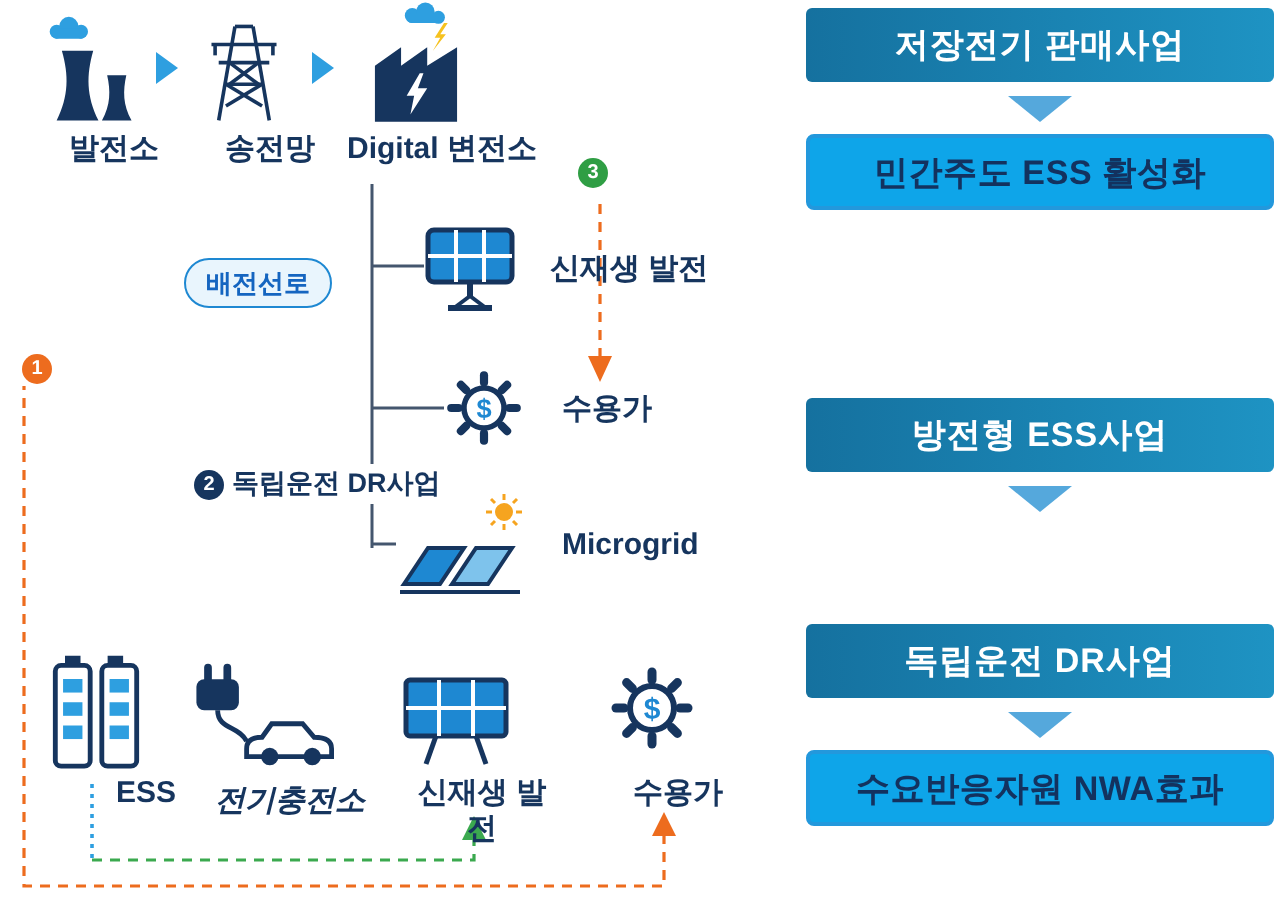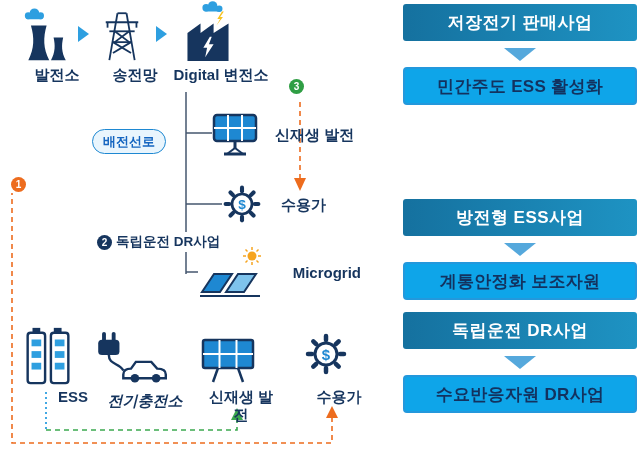--- a/index.html
+++ b/index.html
@@ -169,21 +169,21 @@
         <line x1="47.5" y1="3.5" x2="49.5" y2="5.5"></line>
           <line x1="58.5" y1="14.5" x2="60.5" y2="16.5"></line>
         <line x1="47.5" y1="16.5" x2="49.5" y2="14.5"></line>
           <line x1="58.5" y1="5.5" x2="60.5" y2="3.5"></line>
       </g>
       <path d="M4,46 L16,28 H34 L22,46 Z" fill="#1e88d2" stroke="#16355e" stroke-width="2"></path>
       <path d="M28,46 L40,28 H58 L46,46 Z" fill="#7ec3ec" stroke="#16355e" stroke-width="2"></path>
       <line x1="2" y1="50" x2="62" y2="50" stroke="#16355e" stroke-width="2"></line>
     </svg>
   </div>
-  <div class="node-label" style="left:268px; top:264px; width:80px; text-align:right;">Microgrid</div>
+  <div class="node-label" style="left:268px; top:264px; width:80px; text-align:left;">Microgrid</div>
 
   <div class="icon" style="left:24px; top:324px; width:48px; height:62px;">
     <svg viewBox="0 0 48 64" width="48" height="62">
       <rect x="8" y="4" width="8" height="6" fill="#16355e"></rect>
         <rect x="30" y="4" width="8" height="6" fill="#16355e"></rect>
       <rect x="3" y="9" width="18" height="52" rx="3" fill="#fff" stroke="#16355e" stroke-width="2.5"></rect>
       <rect x="27" y="9" width="18" height="52" rx="3" fill="#fff" stroke="#16355e" stroke-width="2.5"></rect>
       <g fill="#2e9fe0">
         <rect x="7" y="16" width="10" height="7"></rect>
           <rect x="7" y="28" width="10" height="7"></rect>
@@ -247,22 +247,21 @@
 
   <div class="rp-group" style="top:4px;">
     <div class="rp-header">저장전기 판매사업</div>
     <div class="rp-arrow"></div>
     <div class="rp-result">민간주도 ESS 활성화</div>
   </div>
 
   <div class="rp-group" style="top:172px;margin-top:27px;">
     <div class="rp-header">방전형 ESS사업</div>
     <div class="rp-arrow"></div>
-    <div class="rp-result">계통안정화 보조자원</div>
   </div>
 
   <div class="rp-group" style="top:312px;">
     <div class="rp-header">독립운전 DR사업</div>
     <div class="rp-arrow"></div>
-    <div class="rp-result">수요반응자원 DR사업</div>
+    <div class="rp-result">수요반응자원 NWA효과</div>
   </div>
 
 </div>
 
 </body></html>

